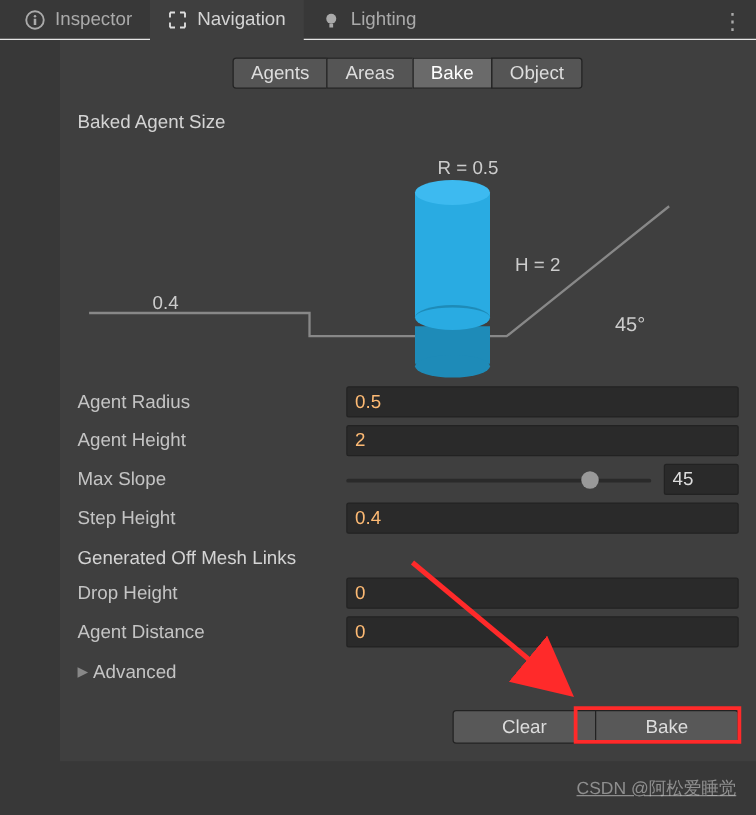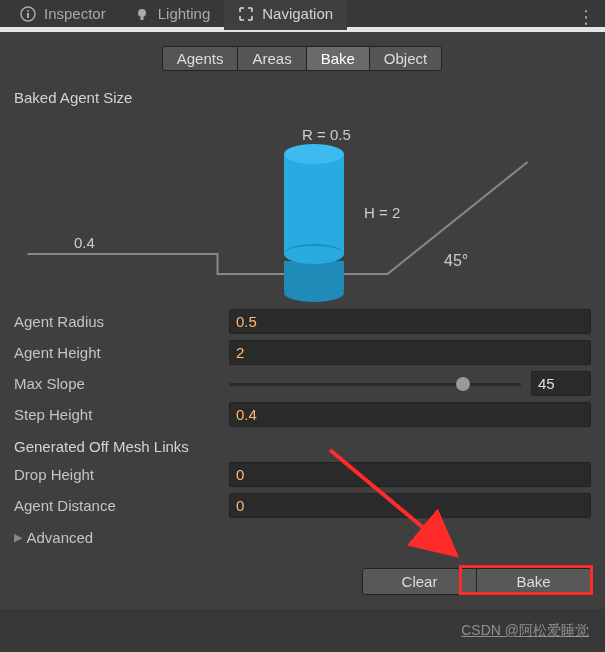--- a/index.html
+++ b/index.html
@@ -1,22 +1,22 @@
 <!DOCTYPE html>
 <html><head>
 <meta charset="utf-8">
 <style>
 * { box-sizing: border-box; margin: 0; padding: 0; font-family: Arial, sans-serif; }
 body { background: #383838; color: #c4c4c4; width: 605px; height: 652px; overflow: hidden; position: relative; font-size: 15px; }
-.tab-bar { display: flex; align-items: center; background: #383838; border-bottom: 5px solid #e5e5e5; height: 32px; padding: 0 6px; position: relative; }
+.tab-bar { display: flex; align-items: center; background: #383838; border-bottom: 1px solid #e5e5e5; height: 32px; padding: 0 6px; position: relative; }
 .tab { display: flex; align-items: center; padding: 0 14px; height: 32px; color: #aaa; gap: 8px; cursor: pointer; }
 .tab.active { background: #3f3f3f; color: #d4d4d4; }
 .tab-icon { width: 16px; height: 16px; display: flex; align-items: center; justify-content: center; }
 .kebab { position: absolute; right: 10px; top: 6px; color: #aaa; font-size: 18px; cursor: pointer; }
-.panel { background: #3f3f3f; padding: 0; }
+.panel { background: #3f3f3f; padding: 0; margin-left: 48px; }
 .subtabs { display: flex; justify-content: center; padding: 14px 0 10px 0; gap: 0; }
 .subtab { background: #555; color: #ddd; padding: 3px 14px; border: 1px solid #222; margin-left: -1px; font-size: 15px; cursor: pointer; }
 .subtab:first-child { border-radius: 3px 0 0 3px; }
 .subtab:last-child { border-radius: 0 3px 3px 0; }
 .subtab.active { background: #6a6a6a; color: #fff; }
 .section-title { font-weight: normal; color: #d4d4d4; padding: 8px 14px 4px 14px; }
 .diagram { position: relative; height: 180px; margin: 4px 14px 12px 14px; }
 .step-label { position: absolute; left: 60px; top: 120px; font-size: 15px; color: #ccc; }
 .r-label { position: absolute; left: 288px; top: 12px; font-size: 15px; color: #ccc; }
 .h-label { position: absolute; left: 350px; top: 90px; font-size: 15px; color: #ccc; }
@@ -53,36 +53,36 @@
   <div class="tab">
     <span class="tab-icon">
       <svg width="16" height="16" viewBox="0 0 16 16">
           <circle cx="8" cy="8" r="7" fill="none" stroke="#aaa" stroke-width="1.5"></circle>
           <circle cx="8" cy="5" r="1" fill="#aaa"></circle>
           <rect x="7" y="7" width="2" height="5" fill="#aaa"></rect>
         </svg>
     </span>
     <span>Inspector</span>
   </div>
+  <div class="tab active">
+    <span class="tab-icon">
+      <svg width="16" height="16" viewBox="0 0 16 16">
+          <path d="M2 2 L6 2 M2 2 L2 6 M14 2 L10 2 M14 2 L14 6 M2 14 L6 14 M2 14 L2 10 M14 14 L10 14 M14 14 L14 10" stroke="#ddd" stroke-width="1.5" fill="none"></path>
+        </svg>
+    </span>
+    <span>Navigation</span>
+  </div>
   <div class="tab">
     <span class="tab-icon">
       <svg width="16" height="16" viewBox="0 0 16 16">
           <circle cx="8" cy="7" r="4" fill="#aaa"></circle>
           <rect x="6.5" y="11" width="3" height="3" fill="#aaa"></rect>
         </svg>
     </span>
     <span>Lighting</span>
-  </div>
-  <div class="tab active">
-    <span class="tab-icon">
-      <svg width="16" height="16" viewBox="0 0 16 16">
-          <path d="M2 2 L6 2 M2 2 L2 6 M14 2 L10 2 M14 2 L14 6 M2 14 L6 14 M2 14 L2 10 M14 14 L10 14 M14 14 L14 10" stroke="#ddd" stroke-width="1.5" fill="none"></path>
-        </svg>
-    </span>
-    <span>Navigation</span>
   </div>
   <div class="kebab">⋮</div>
 </div>
 
 <div class="panel">
 
   <div class="subtabs">
     <div class="subtab">Agents</div>
     <div class="subtab">Areas</div>
     <div class="subtab active">Bake</div>

